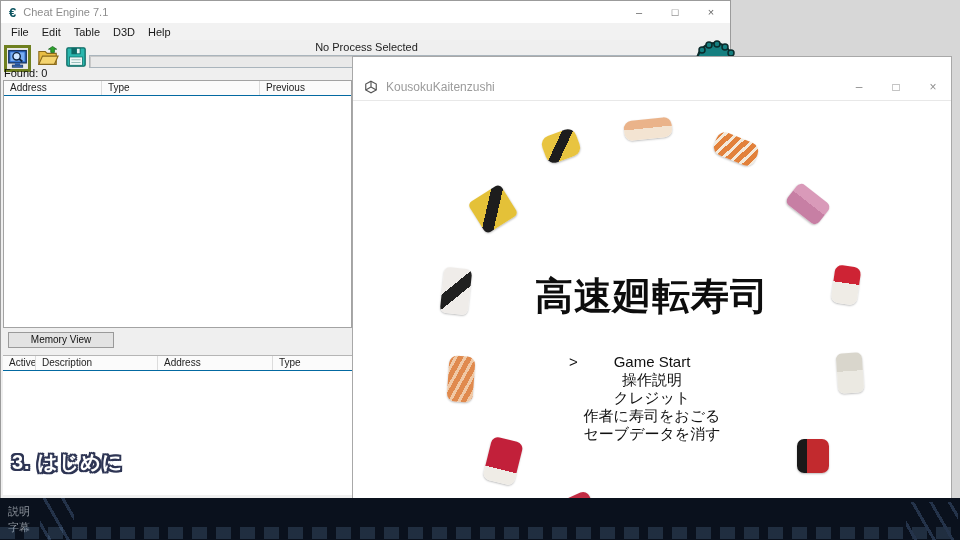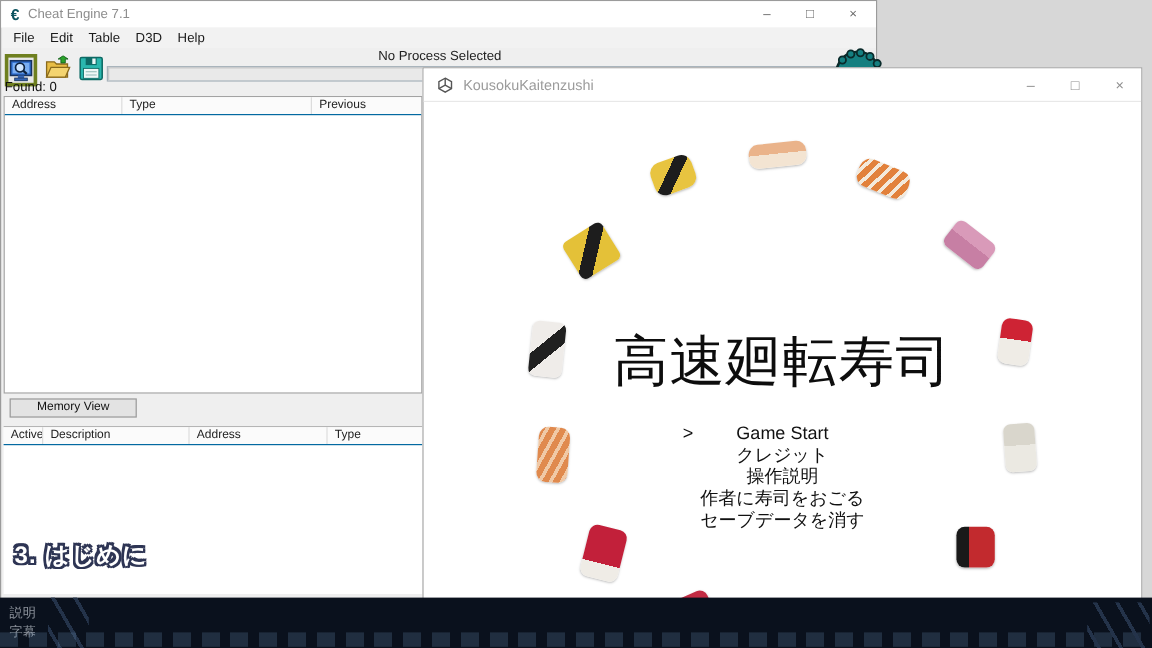--- a/index.html
+++ b/index.html
@@ -27,28 +27,28 @@
   .lv-header { display:flex; height:15px; background:#fbfbfb; border-bottom:1px solid #0369a1; }
   .lv-col { font-size:10px; color:#222; padding:1px 0 0 6px; border-right:1px solid #dcdcdc; overflow:hidden; white-space:nowrap; }
   .ce-memview { left:7px; top:331px; width:106px; height:16px; background:#e3e3e3; border:1px solid #9a9a9a; font-size:10px; color:#111; text-align:center; line-height:14px; }
   .ce-cheattable { left:2px; top:354px; width:349px; height:140px; background:#ffffff; border-top:1px solid #b5b5b5; }
 
   
   .mascot { left:695px; top:40px; width:40px; height:17px; z-index:15; overflow:hidden; }
 
   
   .game-window { left:352px; top:56px; width:600px; height:484px; background:#ffffff; border:1px solid #a8a8a8; z-index:20; overflow:hidden; }
-  .gw-titlebar { left:0; top:0; width:100%; height:28px; background:#ffffff; border-bottom:1px solid #e8e8e8; display:flex; align-items:center; }
+  .gw-titlebar { left:0; top:16px; width:100%; height:28px; background:#ffffff; border-bottom:1px solid #e8e8e8; display:flex; align-items:center; }
   .unity-icon { margin-left:11px; }
   .gw-title { margin-left:8px; font-size:12px; color:#9b9b9b; }
   .gw-controls { position:absolute; right:11px; top:0; height:28px; display:flex; align-items:center; gap:23px; }
   .gw-btn { font-size:12px; color:#8f8f8f; width:14px; text-align:center; }
   .gw-content { left:0; top:28px; width:598px; height:455px; overflow:hidden; }
   .sushi { position:absolute; box-shadow:0 1px 2px rgba(0,0,0,0.25); }
-  .game-title { left:0; top:186px; width:100%; text-align:center; font-size:46px; font-weight:400; color:#0d0d0d; letter-spacing:1px; }
+  .game-title { left:0; top:186px; width:100%; text-align:center; font-size:38px; font-weight:700; color:#0d0d0d; letter-spacing:1px; }
   .game-menu { left:0; top:268px; width:100%; text-align:center; font-size:15px; line-height:18px; color:#111; }
   .menu-cursor { position:absolute; left:216px; top:268px; font-size:15px; line-height:18px; color:#111; }
 
   
   .section-title { left:12px; top:449px; z-index:25; font-size:20px; font-weight:bold; color:#ffffff; letter-spacing:1px;
     text-shadow:-2px 0 0 #2e3554, 2px 0 0 #2e3554, 0 -2px 0 #2e3554, 0 2px 0 #2e3554,
                 -2px -2px 0 #2e3554, 2px 2px 0 #2e3554, -2px 2px 0 #2e3554, 2px -2px 0 #2e3554; }
 
   
   .subtitle-bar { left:0; top:498px; width:960px; height:42px; background:#0a111d; z-index:30; }
@@ -188,22 +188,22 @@
         <div class="sushi" style="left: 95px; top: 271px; width: 26px; height: 46px; transform: rotate(4deg); border-radius: 8px; background: repeating-linear-gradient(115deg, rgb(224, 138, 78) 0px, rgb(224, 138, 78) 5px, rgb(240, 201, 166) 5px, rgb(240, 201, 166) 8px);"></div>
         <div class="sushi" style="left: 89px; top: 183px; width: 28px; height: 46px; transform: rotate(6deg); border-radius: 6px; background: linear-gradient(135deg, rgb(239, 236, 233) 0px, rgb(239, 236, 233) 38%, rgb(32, 32, 32) 38%, rgb(32, 32, 32) 60%, rgb(239, 236, 233) 60%);"></div>
         <div class="sushi" style="left: 121px; top: 106px; width: 38px; height: 36px; transform: rotate(-32deg); border-radius: 5px; background: linear-gradient(135deg, rgb(228, 193, 56) 0px, rgb(228, 193, 56) 38%, rgb(29, 29, 29) 38%, rgb(29, 29, 29) 60%, rgb(228, 193, 56) 60%);"></div>
       </div>
 
     <div class="abs game-title">高速廻転寿司</div>
 
     <span class="menu-cursor">&gt;</span>
     <div class="abs game-menu">
       <div>Game Start</div>
+      <div>操作説明</div>
       <div>クレジット</div>
-      <div>操作説明</div>
       <div>作者に寿司をおごる</div>
       <div>セーブデータを消す</div>
     </div>
   </div>
 </div>
 
 <div class="abs section-title">3. はじめに</div>
 
 <div class="abs subtitle-bar">
   <div class="abs sub-label">

